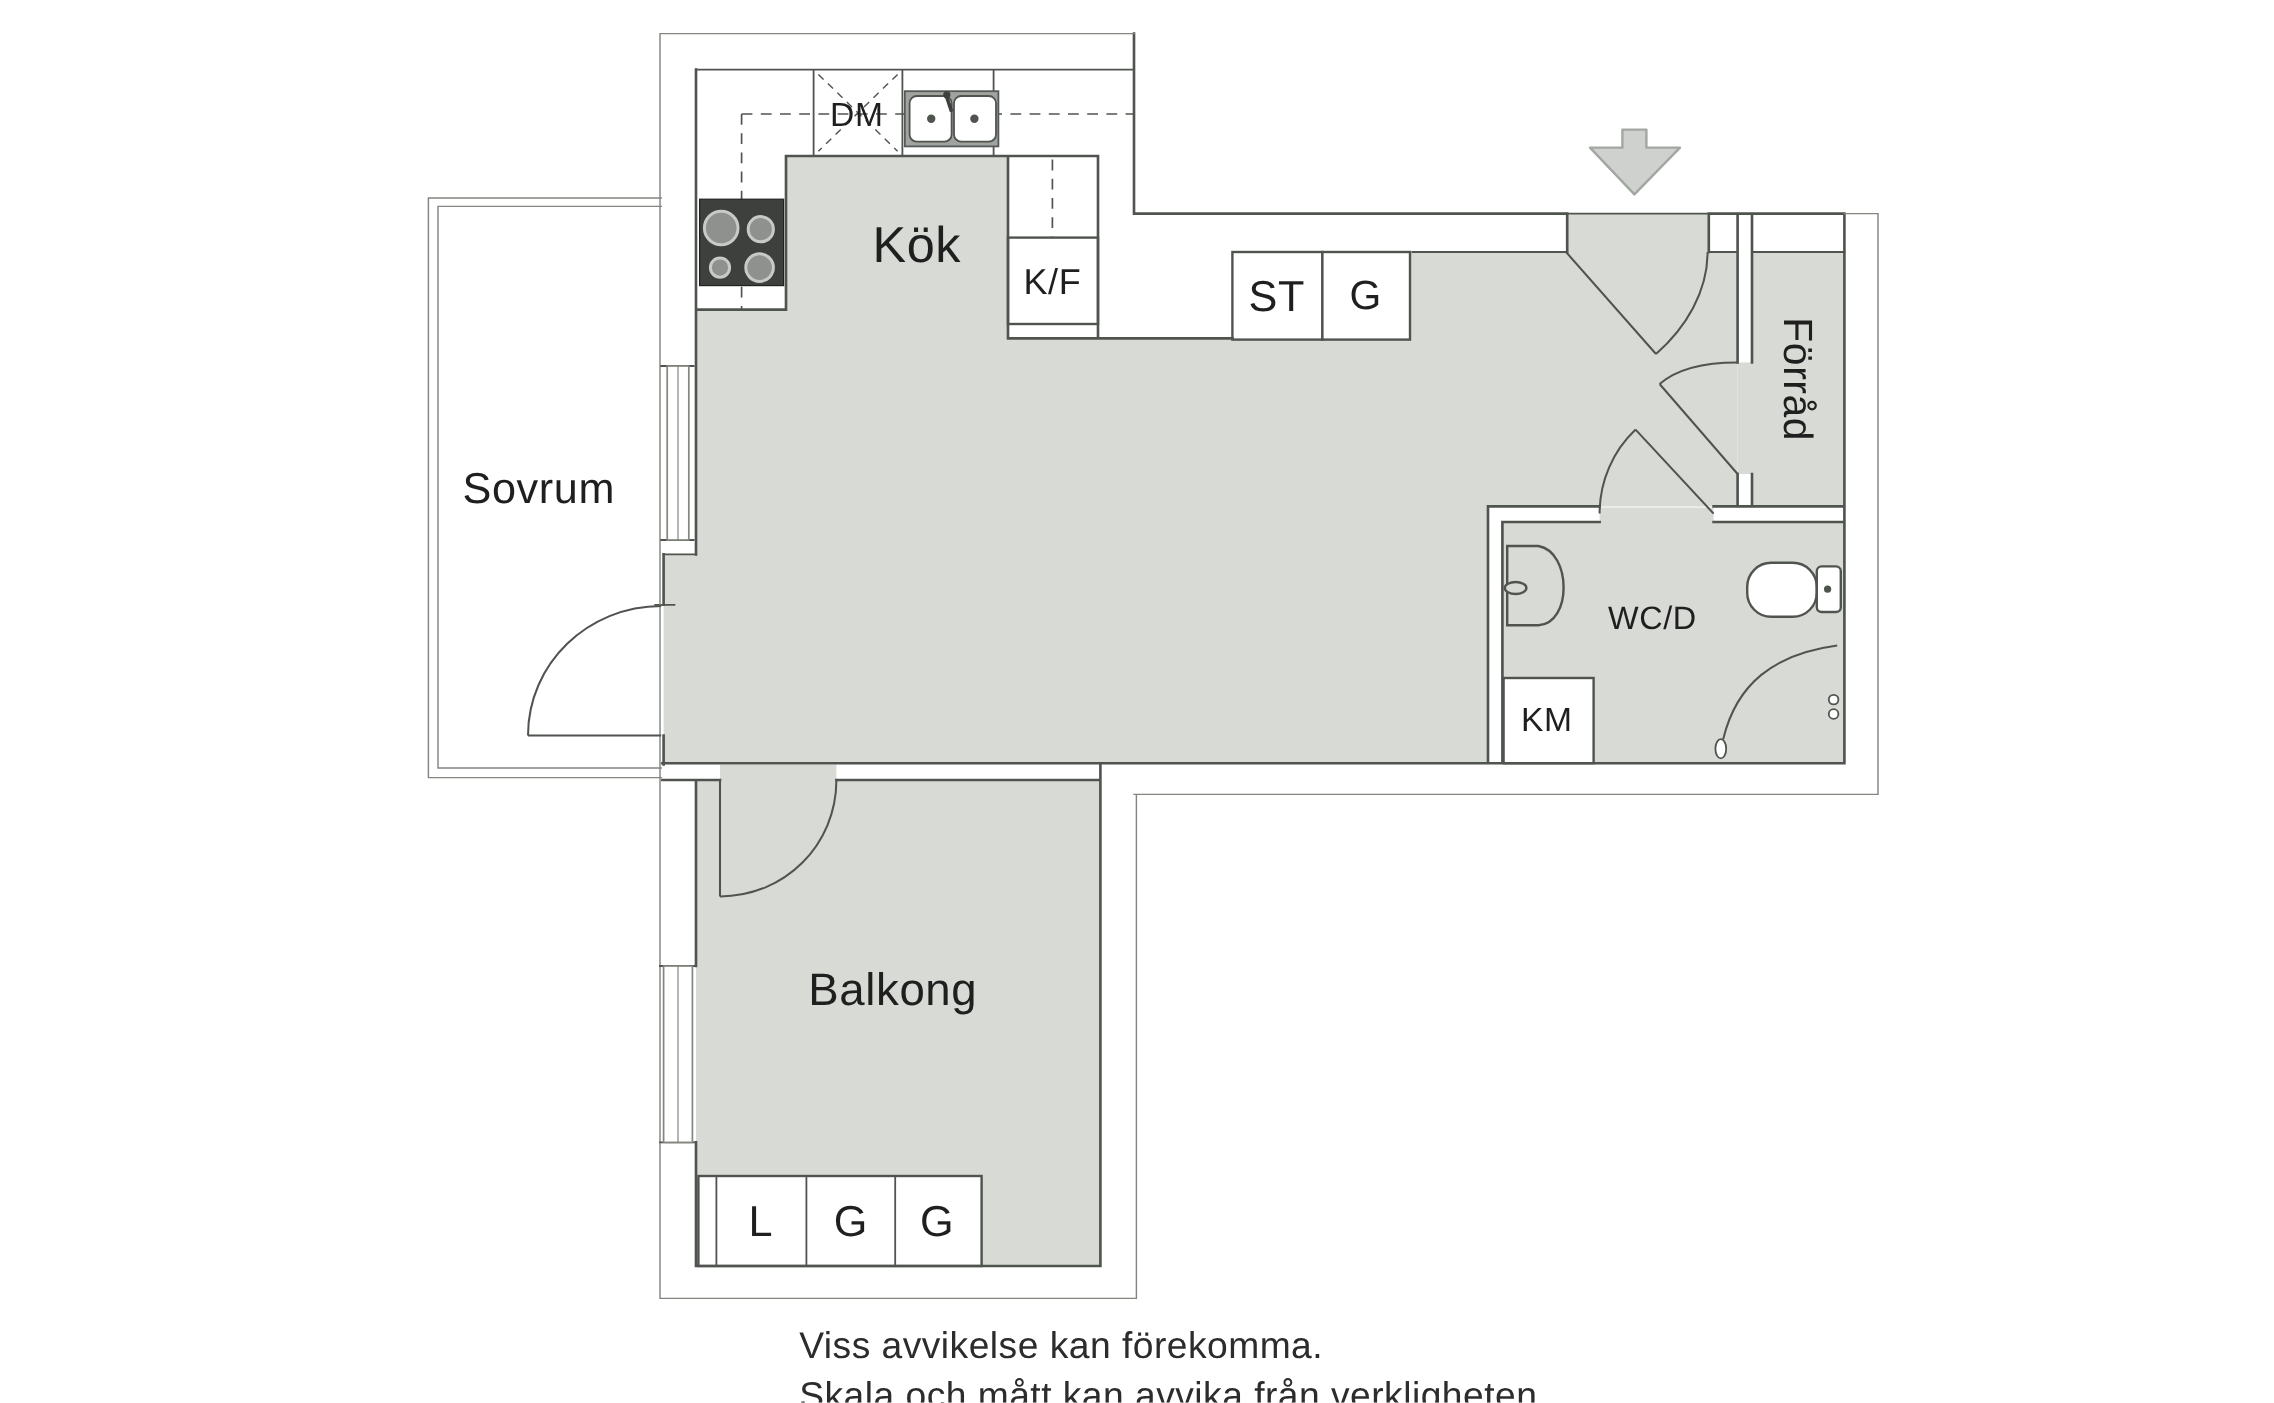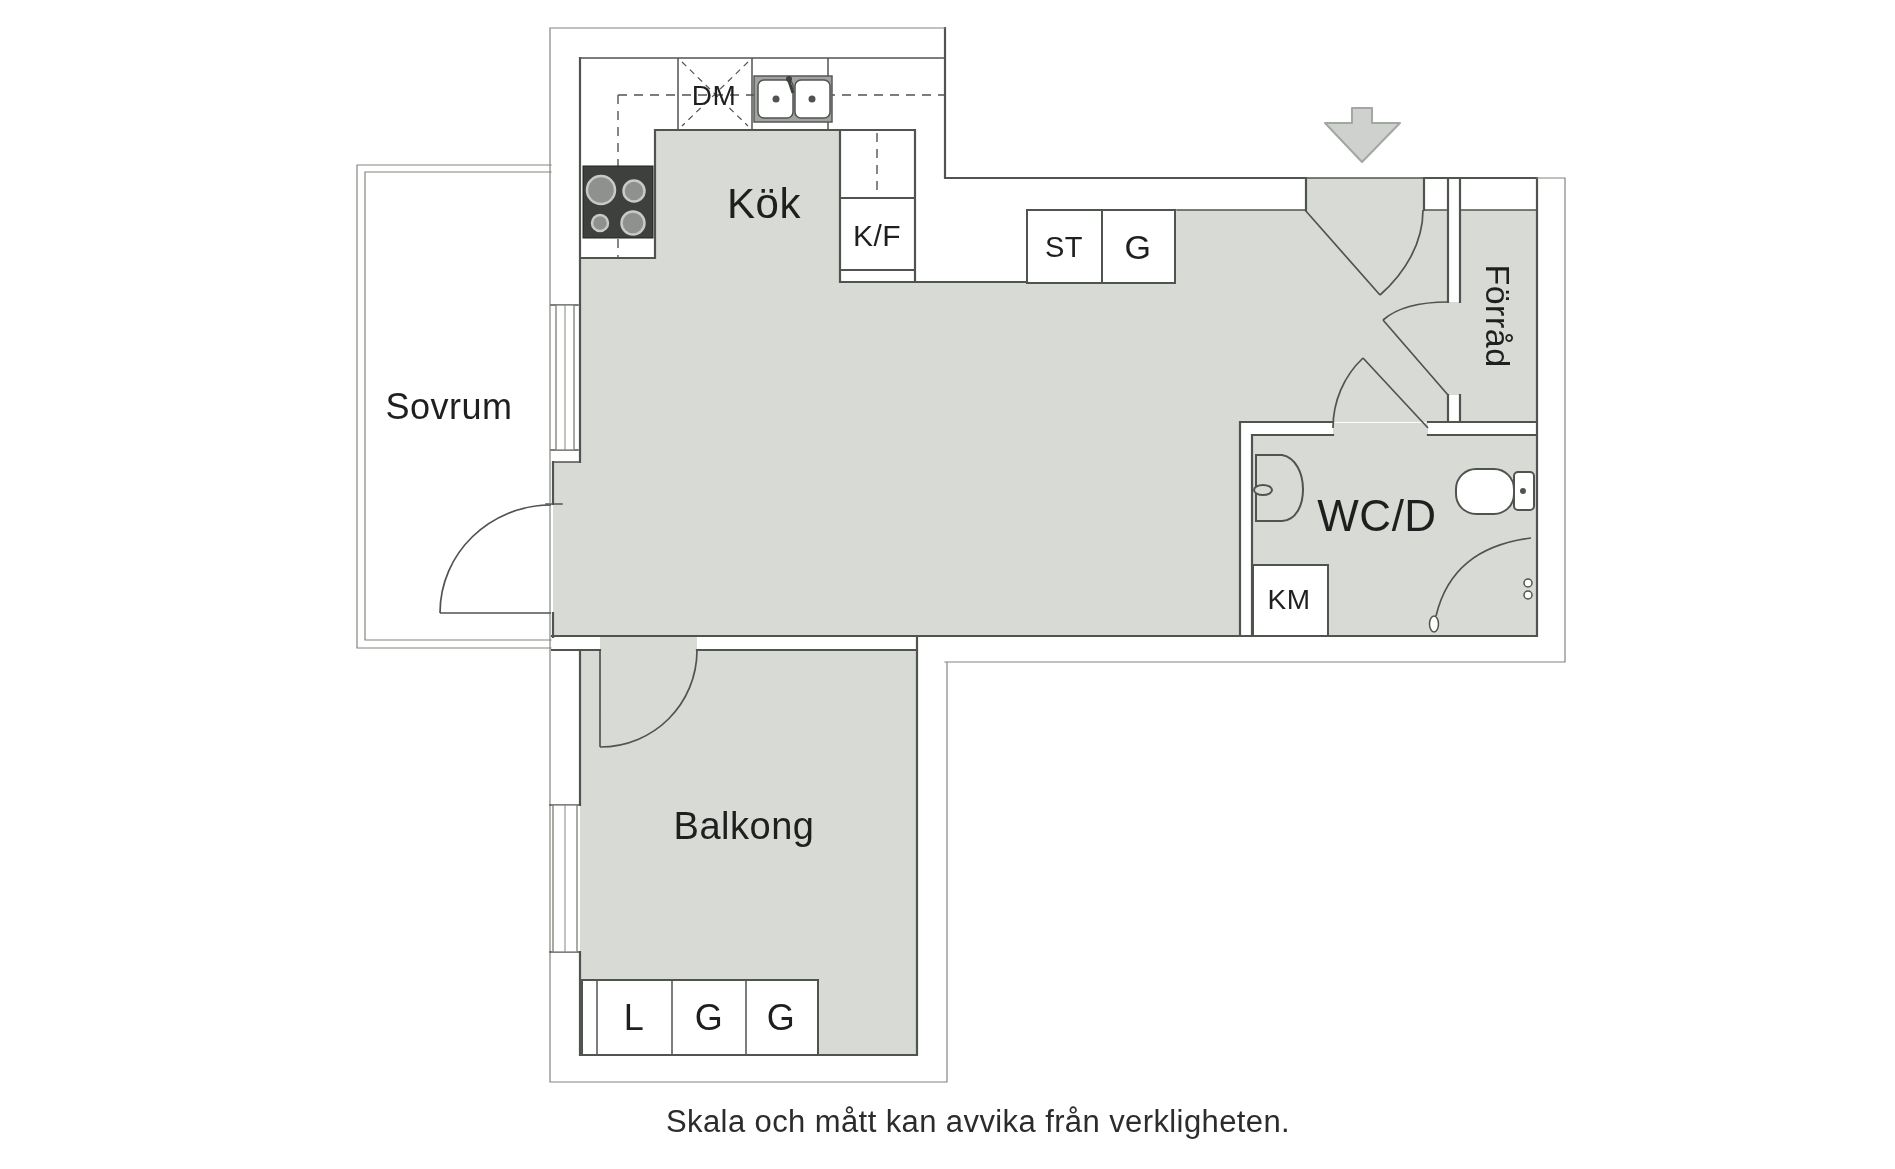--- a/index.html
+++ b/index.html
@@ -145,29 +145,30 @@
       <path class="door" d="M1448,395 L1383,320 M1383,320 C1400,305 1425,302 1448,302"></path>
       <path class="door" d="M1428,428 L1363,358 M1333,428 C1333,401 1344,376 1363,358"></path>
     </g>
 
     <path class="arrow" d="M1352,108 H1372 V123 H1400 L1362,162 L1325,123 H1352 Z"></path>
   </svg>
 
   <div class="lbl" style="left:743px;top:204px;font-size:42px;margin-left:21px;">Kök</div>
   <div class="lbl" style="left:449px;top:407px;font-size:36px;">Sovrum</div>
   <div class="lbl" style="left:744px;top:826px;font-size:38px;">Balkong</div>
-  <div class="lbl" style="left:1377px;top:516px;font-size:44px;">WC/D</div>
+  <div class="lbl" style="left:1377px;top:516px;font-size:27px;">WC/D</div>
   <div class="lbl rot" style="left:1497px;top:316px;font-size:34px;">Förråd</div>
 
   <div class="lbl" style="left:714px;top:96px;font-size:28px;">DM</div>
   <div class="lbl" style="left:877px;top:236px;font-size:30px;">K/F</div>
-  <div class="lbl" style="left:1064px;top:247px;font-size:29px;">ST</div>
+  <div class="lbl" style="left:1064px;top:247px;font-size:36px;">ST</div>
   <div class="lbl" style="left:1138px;top:247px;font-size:34px;">G</div>
   <div class="lbl" style="left:1289px;top:600px;font-size:28px;">KM</div>
   <div class="lbl" style="left:634px;top:1018px;font-size:36px;">L</div>
   <div class="lbl" style="left:709px;top:1018px;font-size:36px;">G</div>
   <div class="lbl" style="left:781px;top:1018px;font-size:36px;">G</div>
 
   <div id="footer">
+    <div>Viss avvikelse kan förekomma.</div>
     <div>Skala och mått kan avvika från verkligheten.</div>
   </div>
 
 </div>
 
 </body></html>

